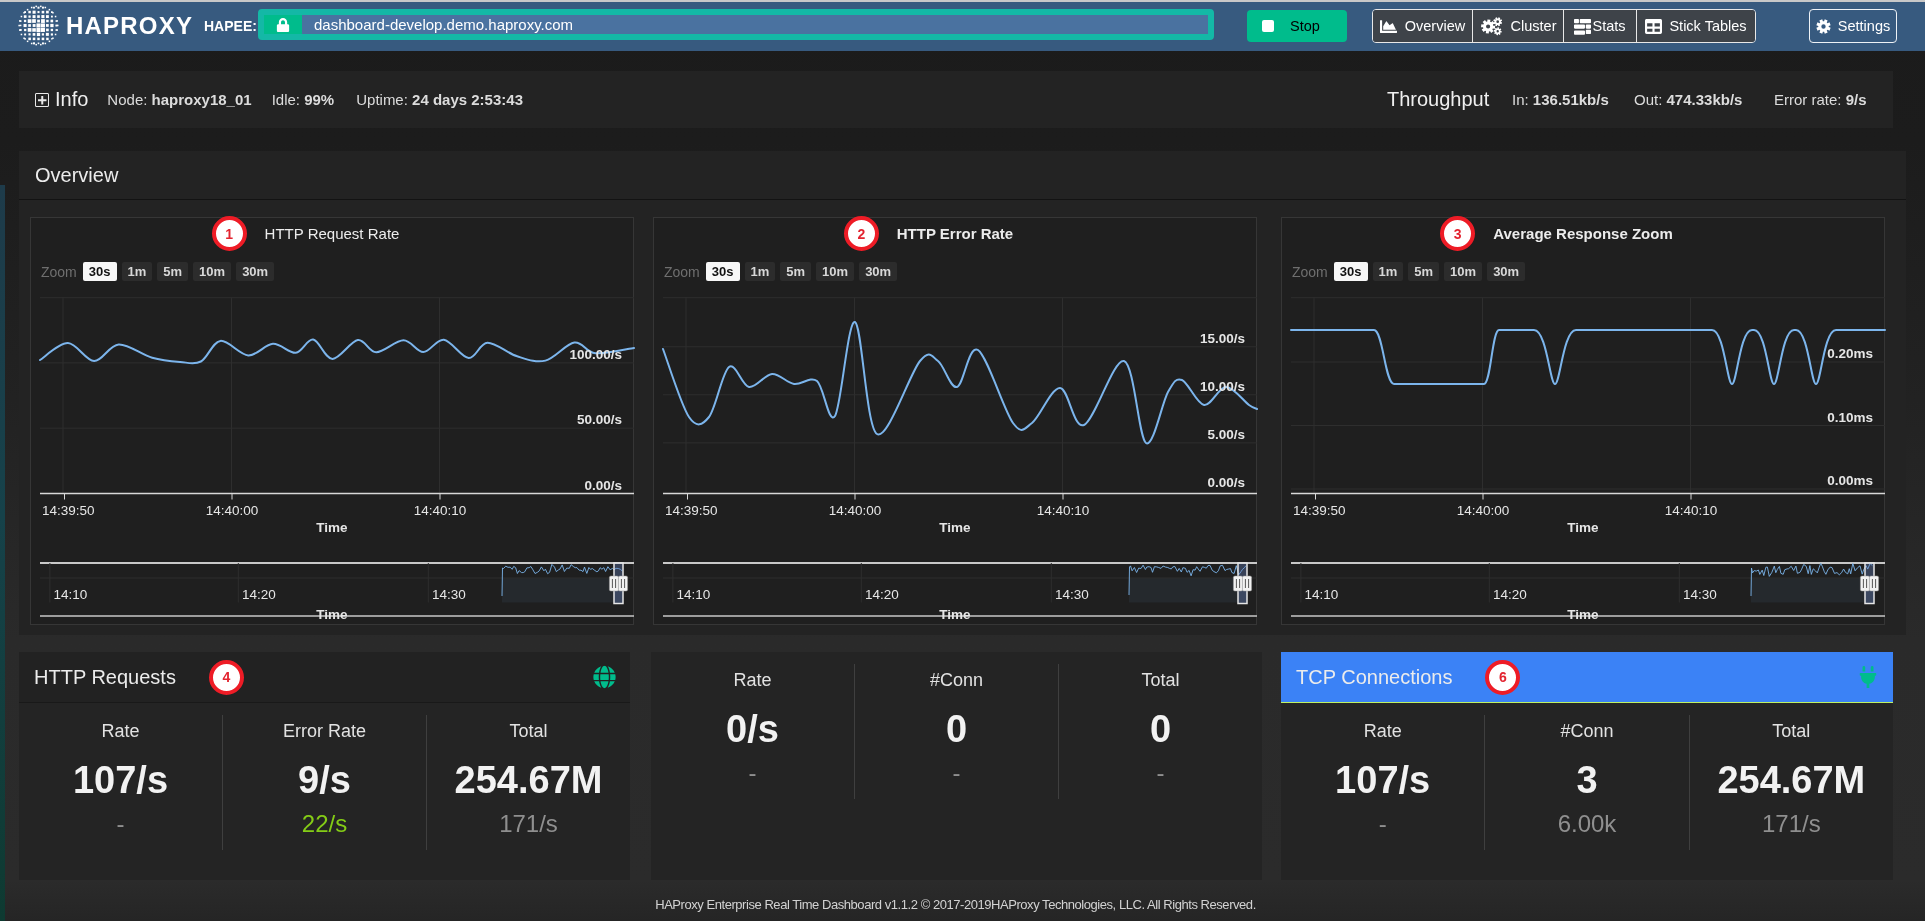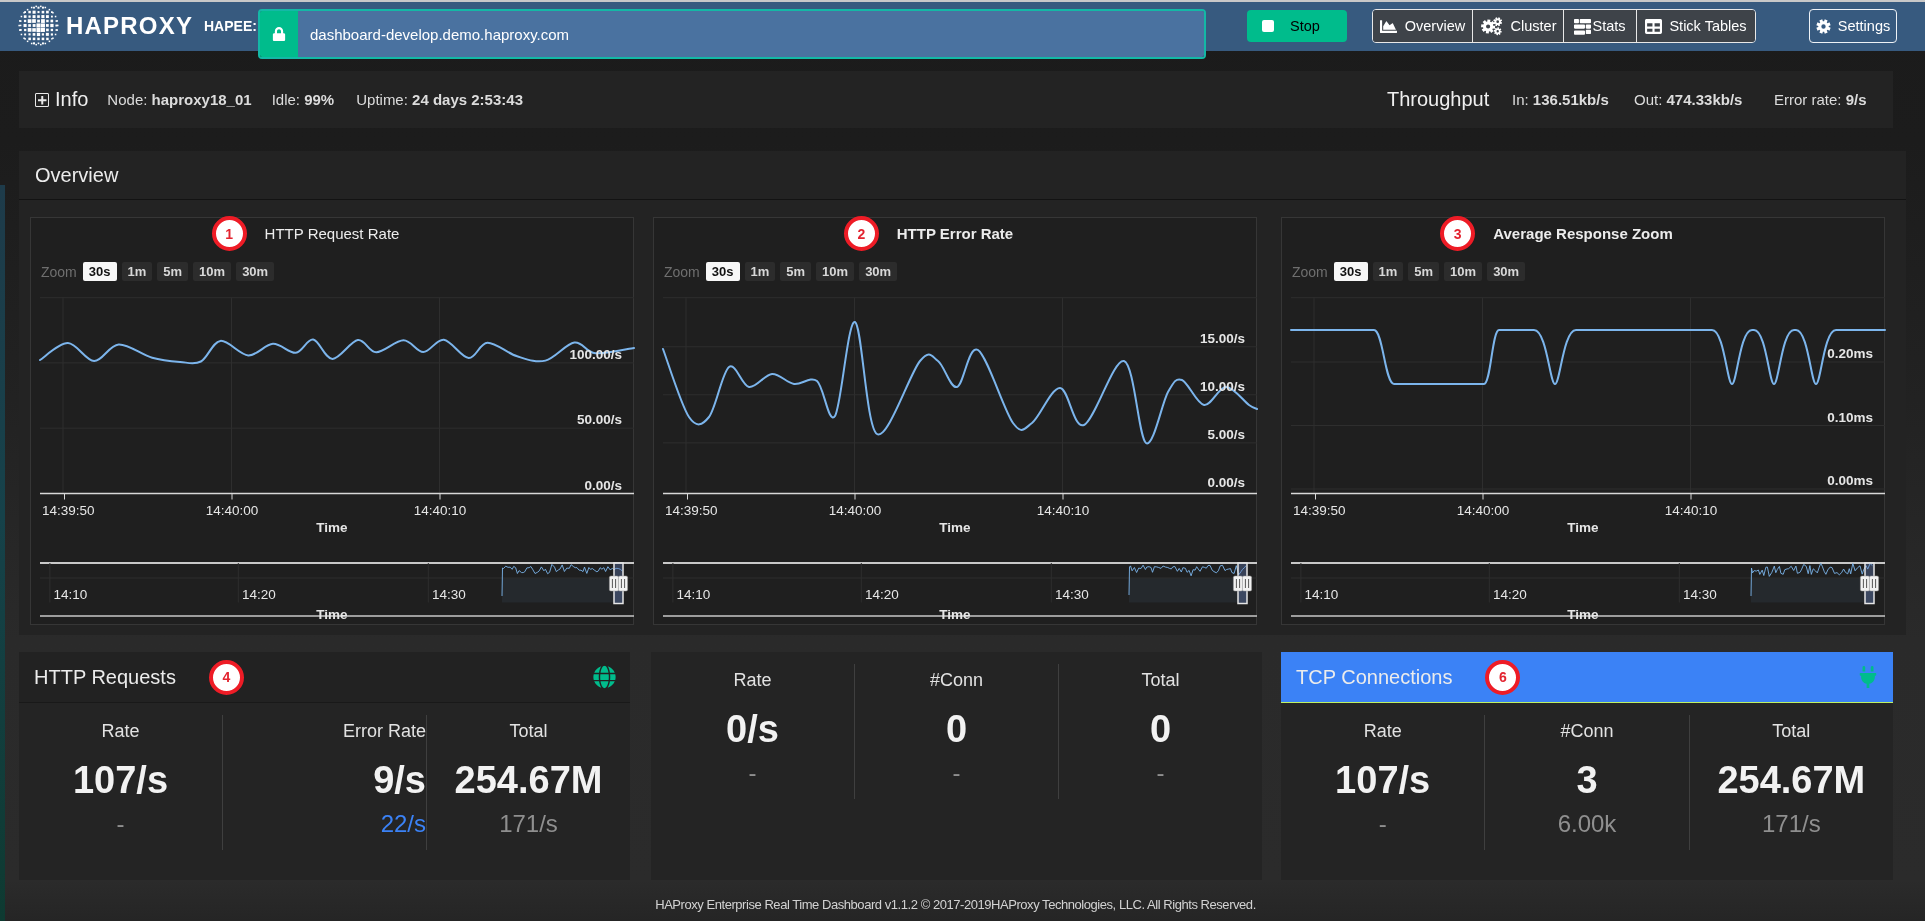--- a/index.html
+++ b/index.html
@@ -96,21 +96,21 @@
         <rect x="21.5" y="0.6" width="1.5" height="1.5"></rect>
         <rect x="25.9" y="1.7" width="1.5" height="1.5"></rect>
         <rect x="29.9" y="3.8" width="1.5" height="1.5"></rect>
         <rect x="33.3" y="6.8" width="1.5" height="1.5"></rect>
         <rect x="35.9" y="10.5" width="1.5" height="1.5"></rect>
         <rect x="37.5" y="14.8" width="1.5" height="1.5"></rect>
       </svg>
     </div>
   <span style="color:#fff;font-size:24px;font-weight:bold;letter-spacing:1.2px;margin-left:7px">HAPROXY</span>
   <span style="position:absolute;left:204px;top:50%;transform:translateY(-50%);color:#fff;font-size:14px;font-weight:bold">HAPEE:</span>
-  <div style="position:absolute;left:258px;top:9px;display:flex;height:50px;border:2px solid #14b8a6;border-radius:4px;overflow:hidden">
+  <div style="position:absolute;left:258px;top:9px;display:flex;height:31px;border:6px solid #14b8a6;border-radius:4px;overflow:hidden">
     <div style="width:38px;background:#00bc8c;display:flex;align-items:center;justify-content:center">
         <svg width="14" height="14" viewBox="0 0 448 512" fill="#fff">
           <path d="M400 224h-24v-72C376 68 308 0 224 0S72 68 72 152v72H48c-26.5 0-48 21.5-48 48v192c0 26.5 21.5 48 48 48h352c26.5 0 48-21.5 48-48V272c0-26.5-21.5-48-48-48zm-104 0H152v-72c0-39.7 32.3-72 72-72s72 32.3 72 72v72z"></path>
         </svg>
       </div>
     <input style="width: 906px; background: rgb(74, 114, 160); border: none; outline: none; color: rgb(255, 255, 255); font-size: 15px; padding: 0px 12px; font-family: &quot;Liberation Sans&quot;, sans-serif;" value="dashboard-develop.demo.haproxy.com">
   </div>
   <div style="position:absolute;left:1247px;top:10px;width:100px;height:32px;background:#00bc8c;border-radius:4px;display:flex;align-items:center;justify-content:center;gap:16px;padding-right:12px">
     <span style="width:12px;height:12px;background:#fff;border-radius:2px;display:inline-block"></span>
     <span style="color:#000000;font-size:14.5px">Stop</span>
@@ -355,24 +355,24 @@
           <path d="M336.5 160C322 70.7 287.8 8 248 8s-74 62.7-88.5 152h177zM152 256c0 22.2 1.2 43.5 3.3 64h185.3c2.1-20.5 3.3-41.8 3.3-64s-1.2-43.5-3.3-64H155.3c-2.1 20.5-3.3 41.8-3.3 64zm324.7-96c-28.6-67.9-86.5-120.4-158-141.6 24.4 33.8 41.2 84.7 50 141.6h108zM177.2 18.4C105.8 39.6 47.8 92.1 19.3 160h108c8.7-56.9 25.5-107.8 49.9-141.6zM487.4 192H372.7c2.1 21 3.3 42.5 3.3 64s-1.2 43-3.3 64h114.6c5.5-20.5 8.6-41.8 8.6-64s-3.1-43.5-8.5-64zM120 256c0-21.5 1.2-43 3.3-64H8.6C3.2 212.5 0 233.8 0 256s3.2 43.5 8.6 64h114.6c-2-21-3.2-42.5-3.2-64zm39.5 96c14.5 89.3 48.7 152 88.5 152s74-62.7 88.5-152h-177zm159.3 141.6c71.4-21.2 129.4-73.7 158-141.6h-108c-8.8 56.9-25.6 107.8-50 141.6zM19.3 352c28.6 67.9 86.5 120.4 158 141.6-24.4-33.8-41.2-84.7-50-141.6h-108z"></path>
         </svg>
       </span>
   </div>
   <div style="display:flex;padding:12px 0 0">
       <div style="flex:1;text-align:center;padding:6px 0 12px">
         <div style="color:#e2e2e2;font-size:18px;line-height:21px;margin-top:0px">Rate</div>
         <div style="color:#f2f2f2;font-size:38px;font-weight:bold;line-height:44px;margin-top:16px">107/s</div>
         <div style="color:#8f8f8f;font-size:24px;line-height:28px;margin-top:8px">-</div>
       </div>
-      <div style="flex:1;text-align:right;border-left:1px solid #3f3f3f;padding:6px 0 12px">
+      <div style="flex:1;text-align:center;border-left:1px solid #3f3f3f;padding:6px 0 12px">
         <div style="color:#e2e2e2;font-size:18px;line-height:21px;margin-top:0px">Error Rate</div>
         <div style="color:#f2f2f2;font-size:38px;font-weight:bold;line-height:44px;margin-top:16px">9/s</div>
-        <div style="color:#3b82f6;font-size:24px;line-height:28px;margin-top:8px">22/s</div>
+        <div style="color:#84cc16;font-size:24px;line-height:28px;margin-top:8px">22/s</div>
       </div>
       <div style="flex:1;text-align:center;border-left:1px solid #3f3f3f;padding:6px 0 12px">
         <div style="color:#e2e2e2;font-size:18px;line-height:21px;margin-top:0px">Total</div>
         <div style="color:#f2f2f2;font-size:38px;font-weight:bold;line-height:44px;margin-top:16px">254.67M</div>
         <div style="color:#8f8f8f;font-size:24px;line-height:28px;margin-top:8px">171/s</div>
       </div>
     </div>
 </div>
 <div style="position:absolute;left:651px;top:652px;width:611px;height:228px;background:#242424;">
   <div style="display:flex;padding:12px 0 0">

